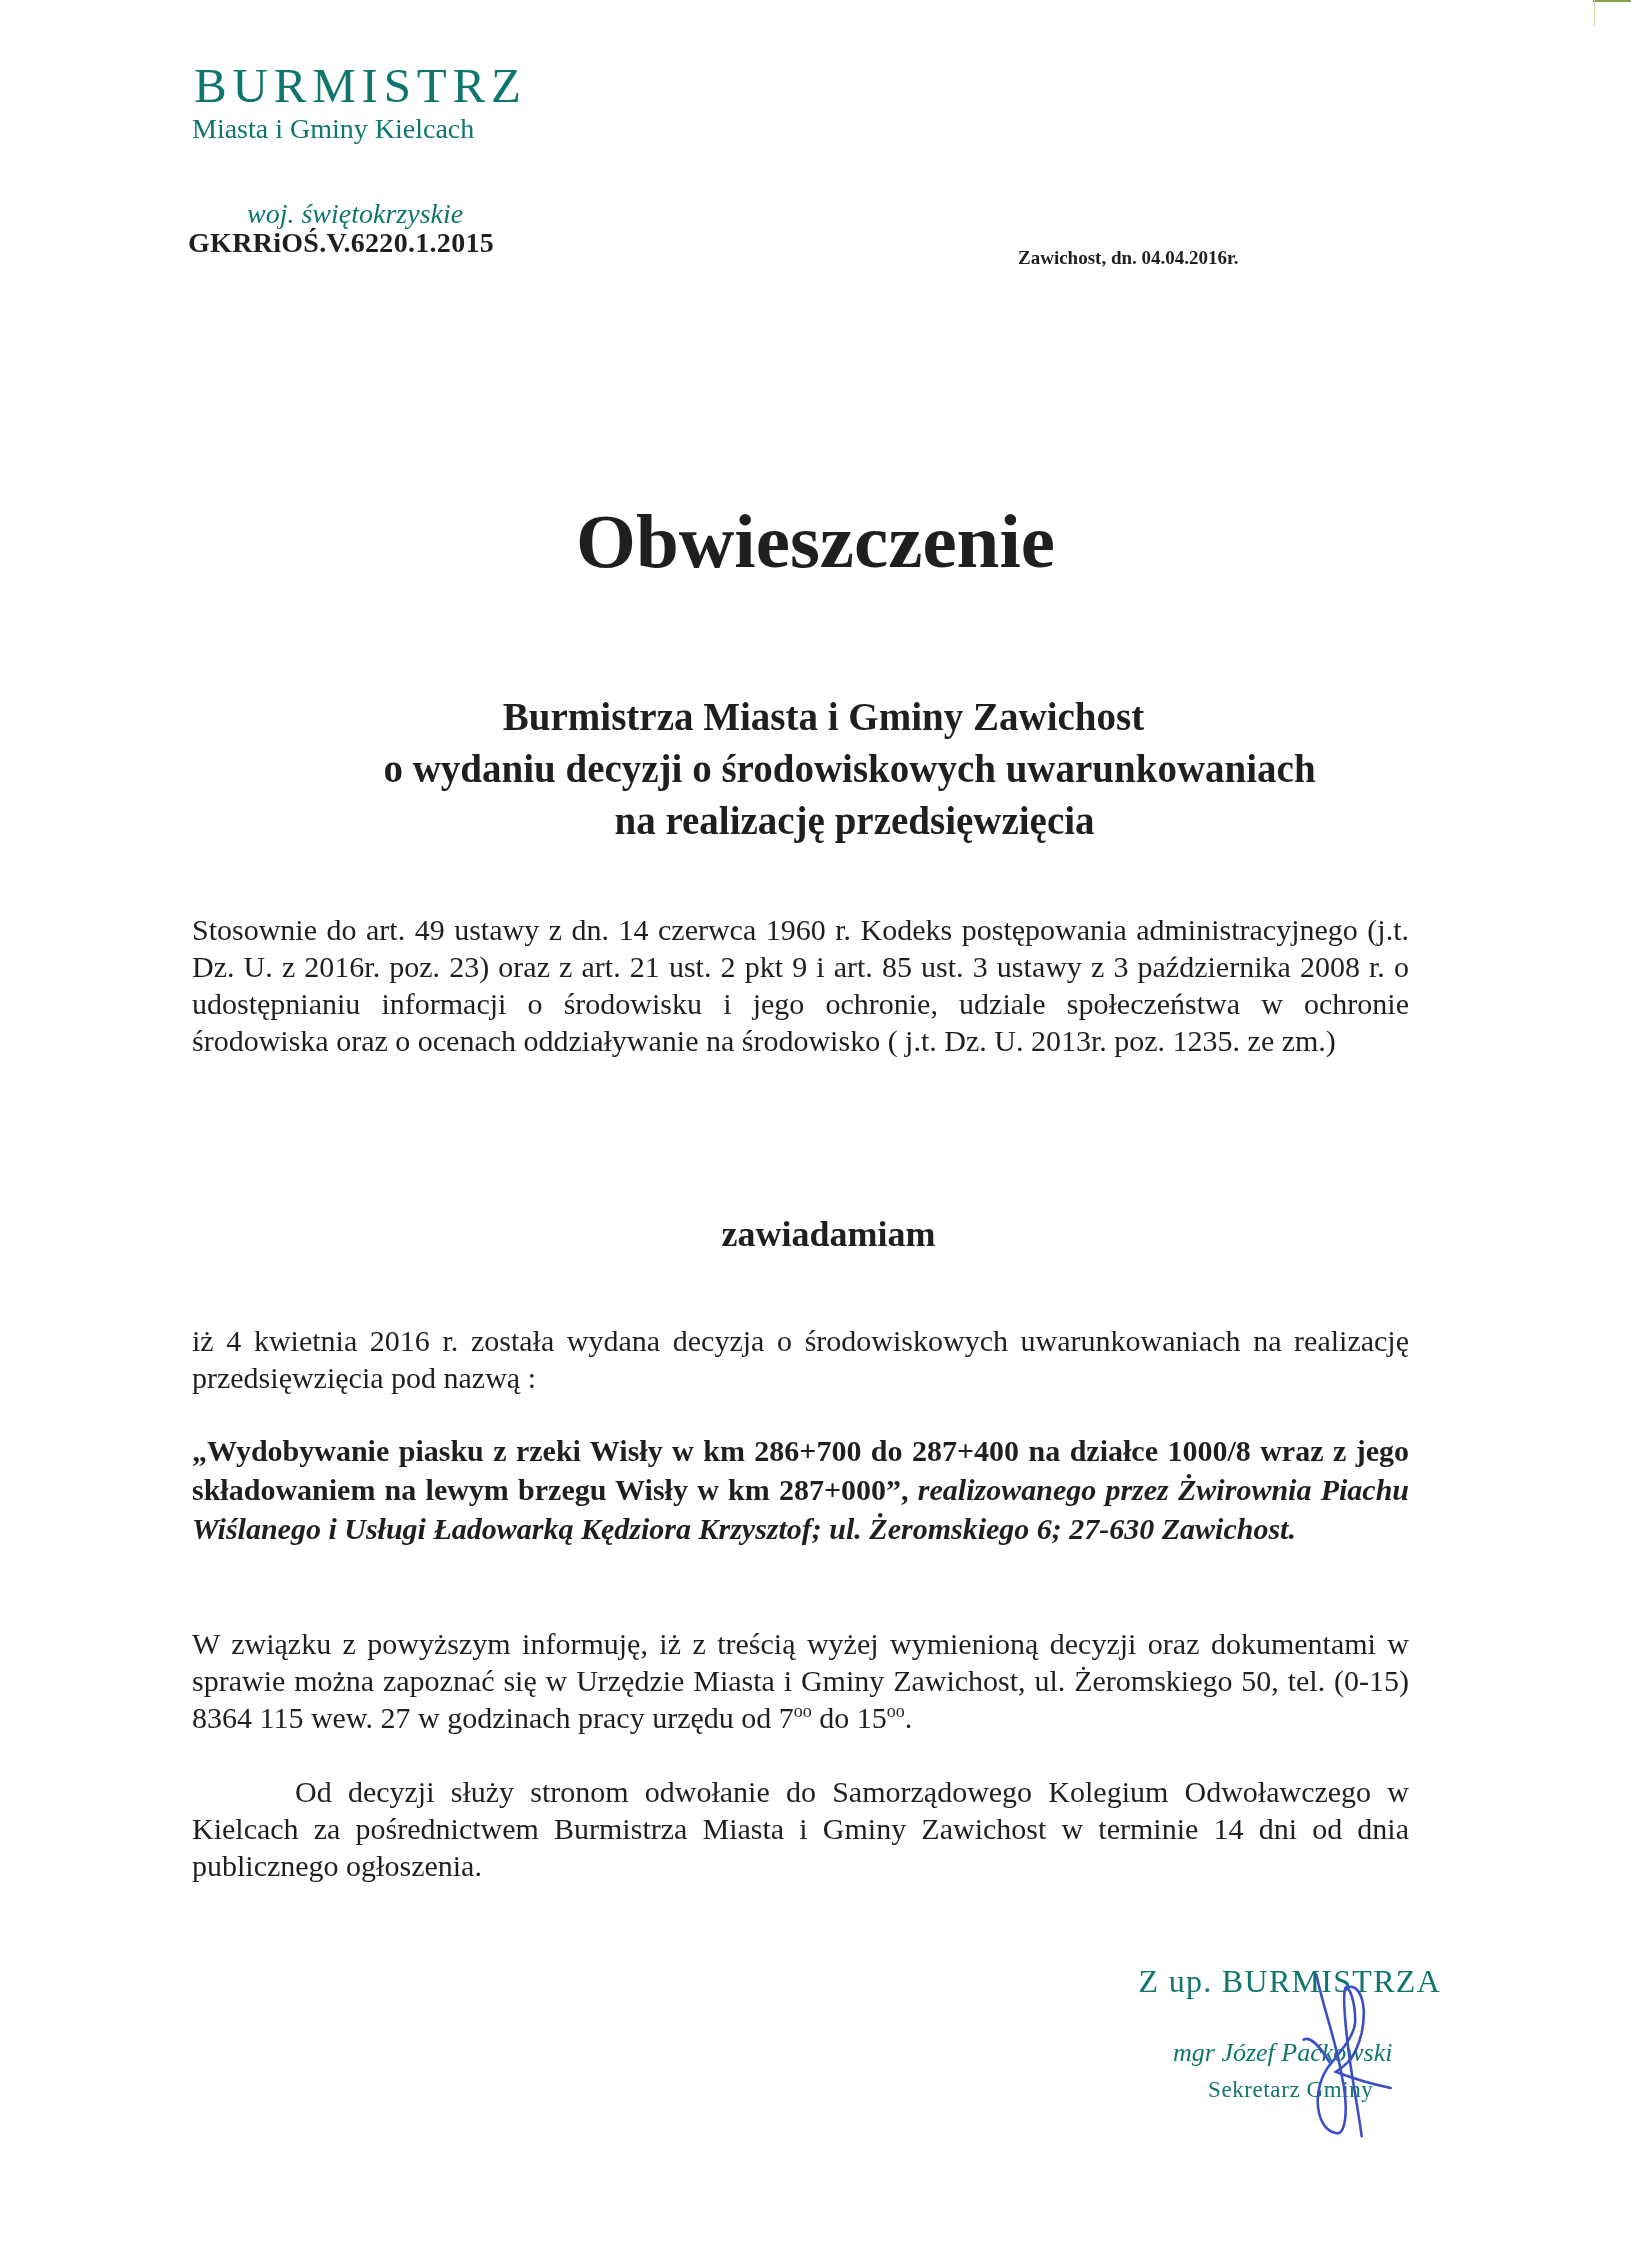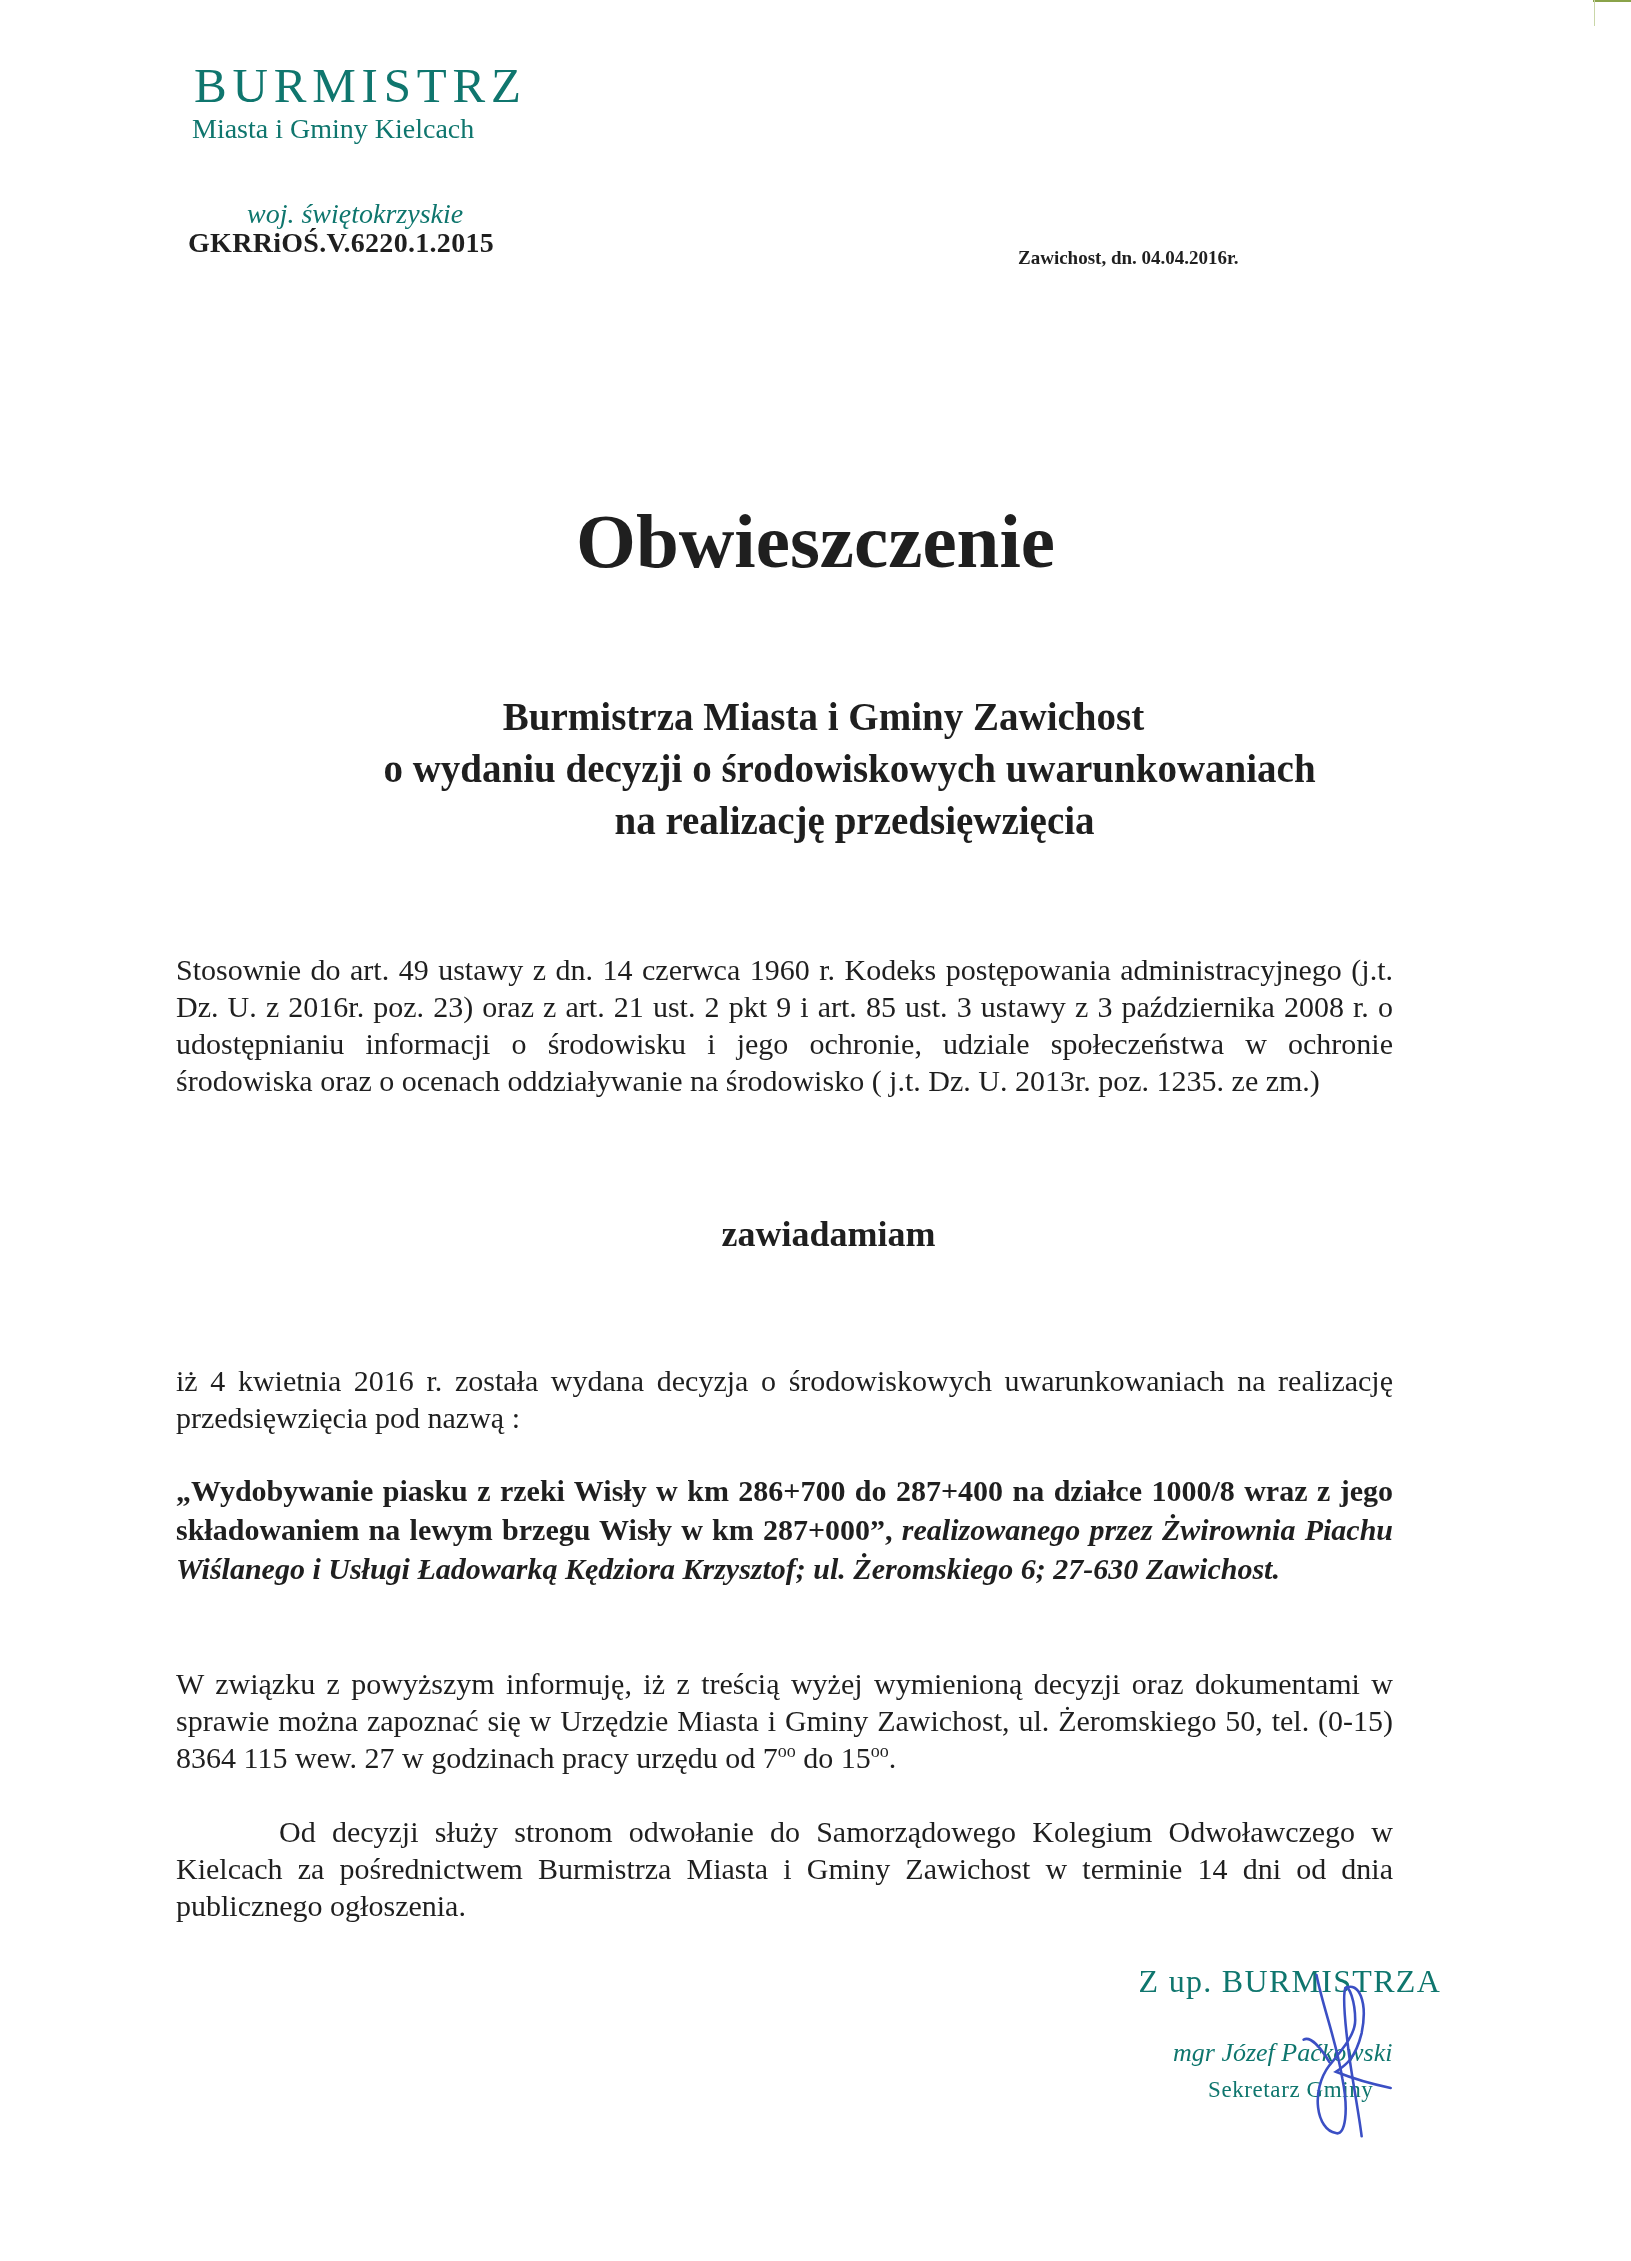--- a/index.html
+++ b/index.html
@@ -18,21 +18,21 @@
   .date { left: 1018px; top: 247px; font-size: 19px; font-weight: bold; }
 
   .title { left: 0; width: 1631px; top: 497px; text-align: center; font-size: 77px; font-weight: bold; }
   .title span { display: inline-block; margin-left: 0; }
 
   .subtitle { left: 0; width: 1631px; text-align: center; font-size: 39px; font-weight: bold; line-height: 52px; top: 691px; margin-left: 8px; }
   .subtitle .l1 { display: block; padding-left: 0; }
   .subtitle .l2 { display: block; padding-left: 52px; }
   .subtitle .l3 { display: block; padding-left: 62px; }
 
-  .para { position: absolute; left: 176px; width: 1217px; font-size: 30px; line-height: 37px; text-align: justify; margin-top: 40px; }
+  .para { position: absolute; left: 192px; width: 1217px; font-size: 30px; line-height: 37px; text-align: justify; }
   .p1 { top: 911px; }
   .zaw { left: 0; width: 1631px; text-align: center; top: 1213px; font-size: 36px; font-weight: bold; padding-left: 26px; box-sizing: border-box; }
   .p2 { top: 1322px; }
   .p3 { top: 1431px; font-weight: bold; line-height: 39px; }
   .p3 .it { font-style: italic; }
   .p4 { top: 1625px; }
   .p5 { top: 1773px; }
   .p5 .indent { display: inline-block; width: 103px; }
   sup { font-size: 18px; line-height: 0; }
 

